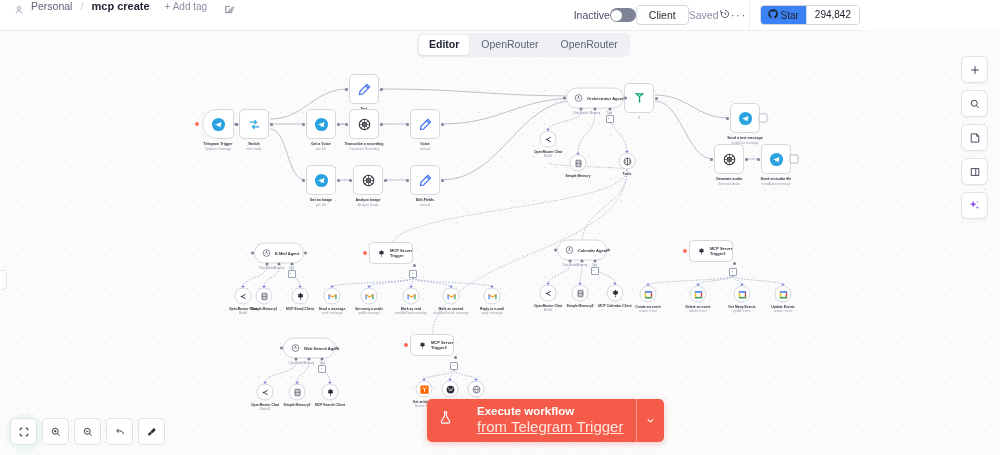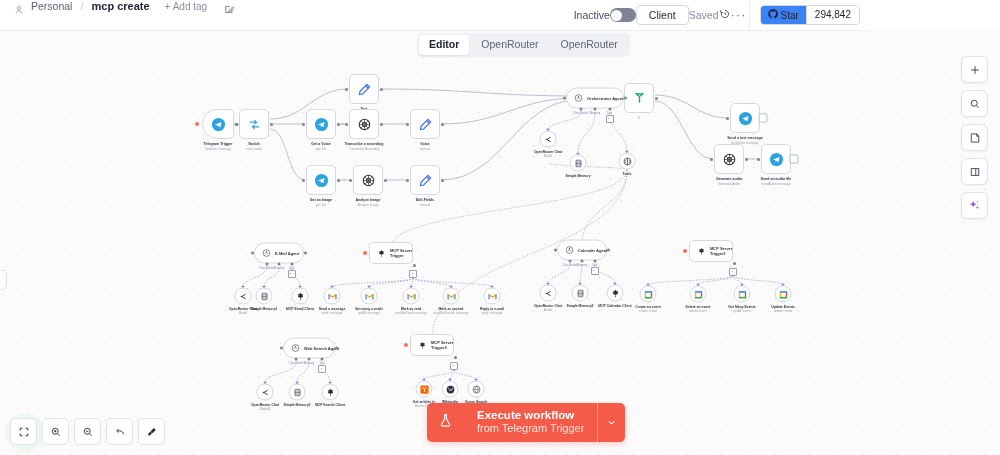--- a/index.html
+++ b/index.html
@@ -143,21 +143,21 @@
 
   
   .exec{
     position:absolute;left:427px;bottom:13px;display:flex;align-items:stretch;
     background:#f55b49;border-radius:5px;overflow:hidden;z-index:30;cursor:pointer;
     box-shadow:0 2px 6px rgba(245,91,73,.3);
   }
   .exec-main{display:flex;align-items:center;gap:24px;padding:6px 13px 7px 11px;}
   .exec-txt{display:flex;flex-direction:column;line-height:1.15;}
   .exec-t1{font-size:11.5px;color:#fff;font-weight:700;}
-  .exec-t2{font-size:11px;color:#ffe4df;}
+  .exec-t2{font-size:15px;color:#ffe4df;text-decoration:underline;}
   .exec-chev{
     width:27px;display:flex;align-items:center;justify-content:center;
     border-left:1px solid rgba(255,255,255,.38);color:#fff;font-size:11px;
   }
 
   
   .edge-handle{
     position:absolute;left:-5px;top:240px;width:10px;height:18px;border-radius:5px;
     border:1px solid #dfe2e9;background:#fff;z-index:30;
   }

